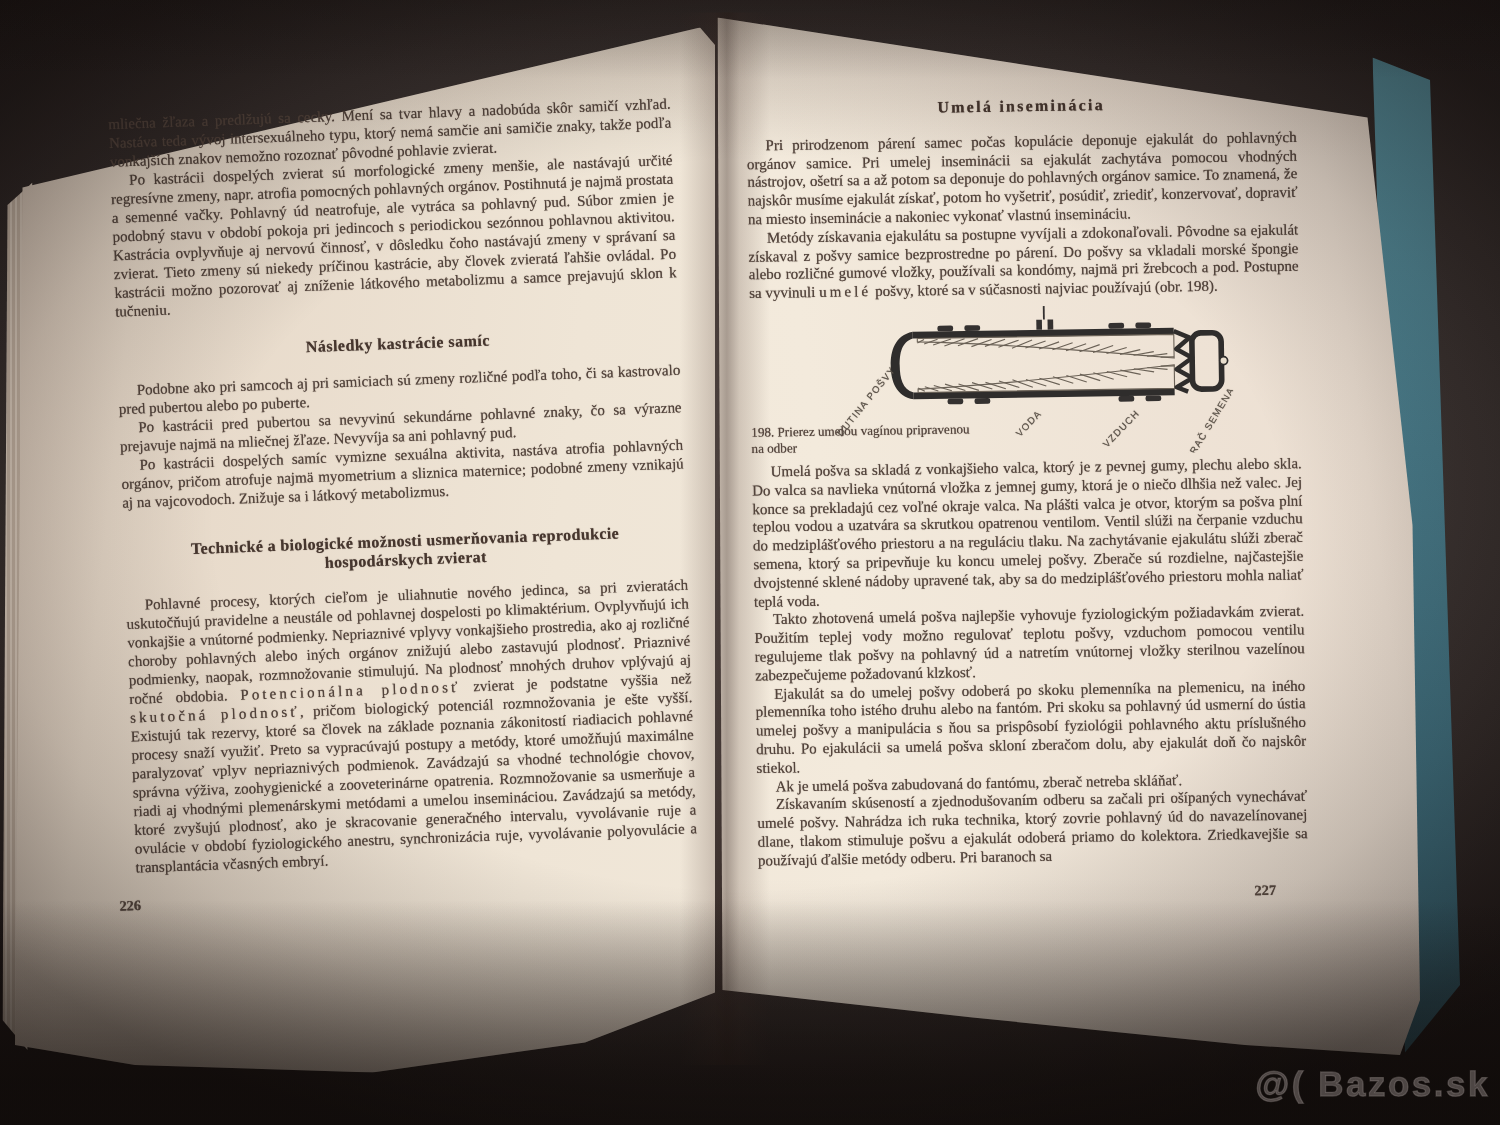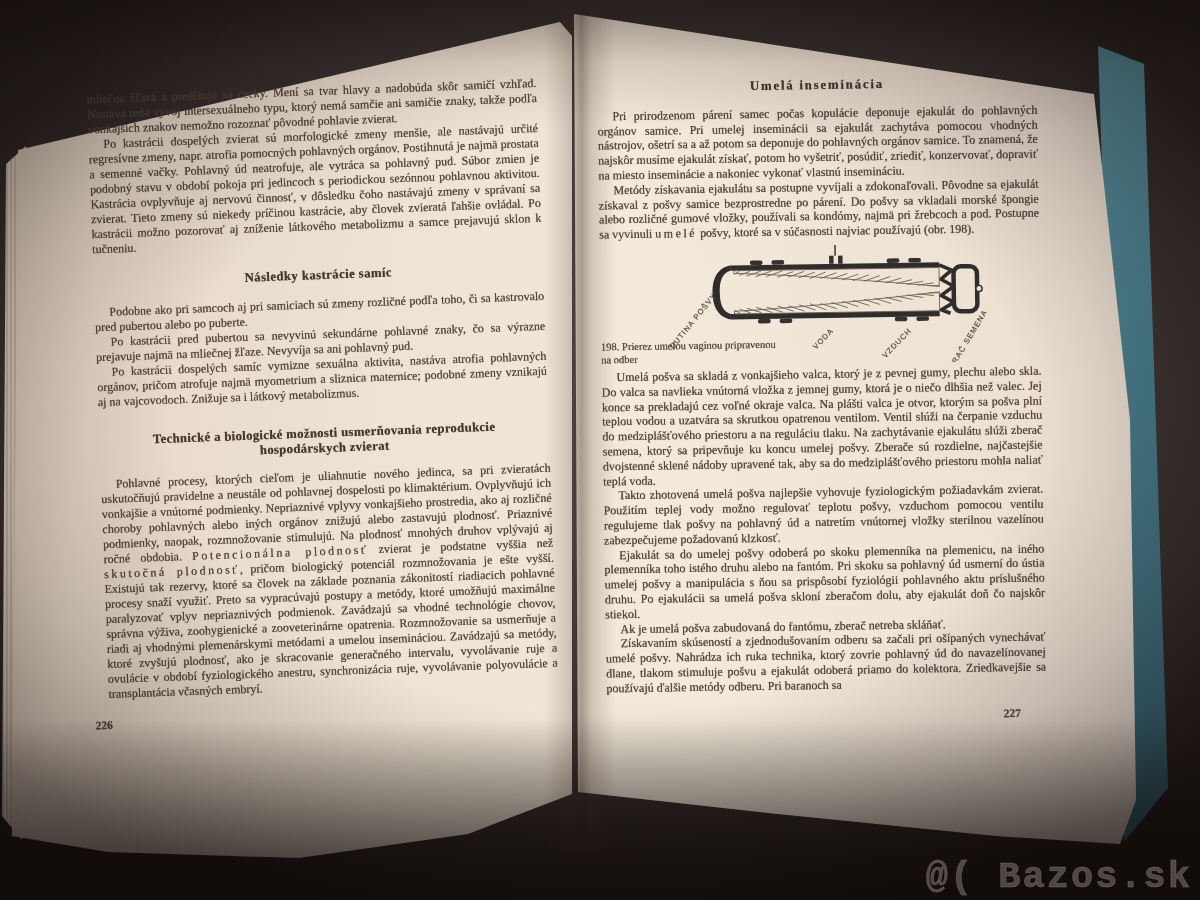--- a/index.html
+++ b/index.html
@@ -68,22 +68,22 @@
     font-family:"Liberation Sans",sans-serif;font-size:8.5px;
     fill:#5f584e;letter-spacing:1.2px;
   }
   .vignette{
     position:absolute;inset:0;pointer-events:none;
     background:
       linear-gradient(to bottom,rgba(15,10,8,0.22) 0,rgba(15,10,8,0) 7%,rgba(0,0,0,0) 80%,rgba(12,8,6,0.52) 96%),
       radial-gradient(ellipse 780px 530px at 600px 420px,rgba(0,0,0,0) 55%,rgba(10,6,5,0.18) 78%,rgba(10,6,5,0.42) 100%);
   }
   .watermark{
-    position:absolute;right:8px;bottom:2px;
-    font-family:Liberation Mono, monospace;font-size:37px;font-weight:bold;
+    position:absolute;right:8px;bottom:16px;
+    font-family:Liberation Sans, sans-serif;font-size:28px;font-weight:bold;
     color:rgba(128,119,117,0.55);letter-spacing:2px;
     -webkit-text-stroke:1px rgba(165,155,152,0.3);
   }
 </style>
 </head>
 <body>
 
 <div class="scene">
   <div class="cover"></div>
   <div class="edge-left"></div>

